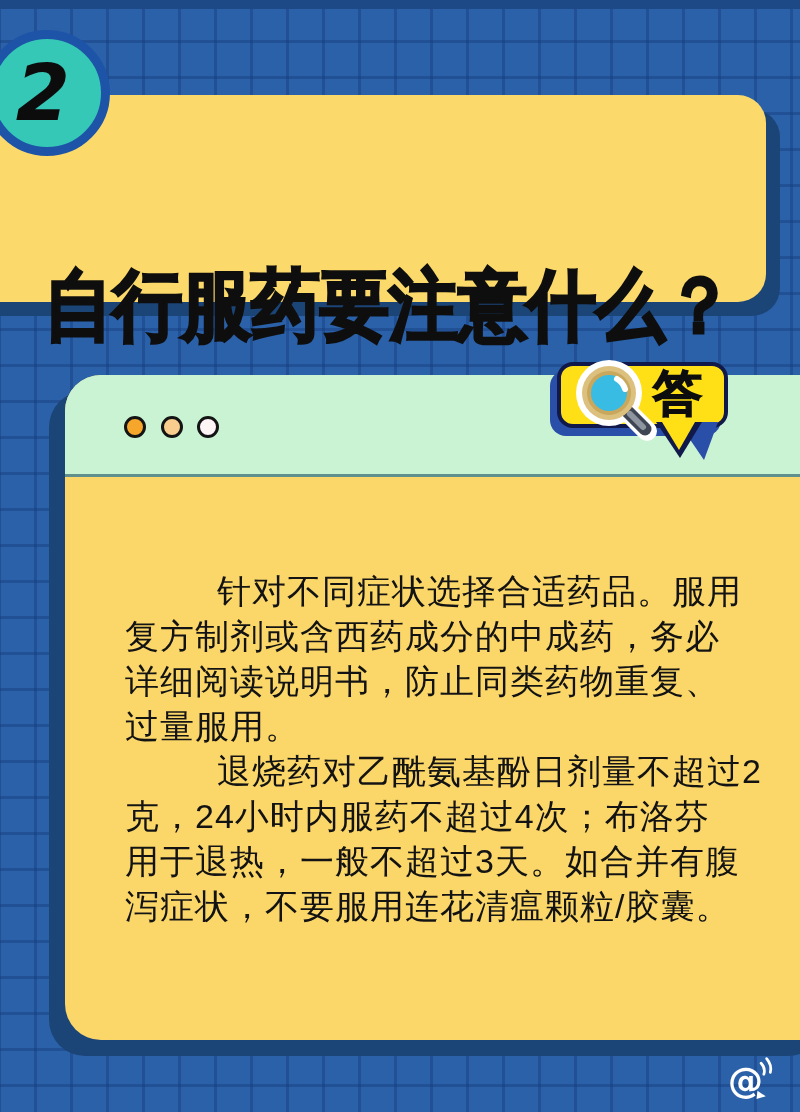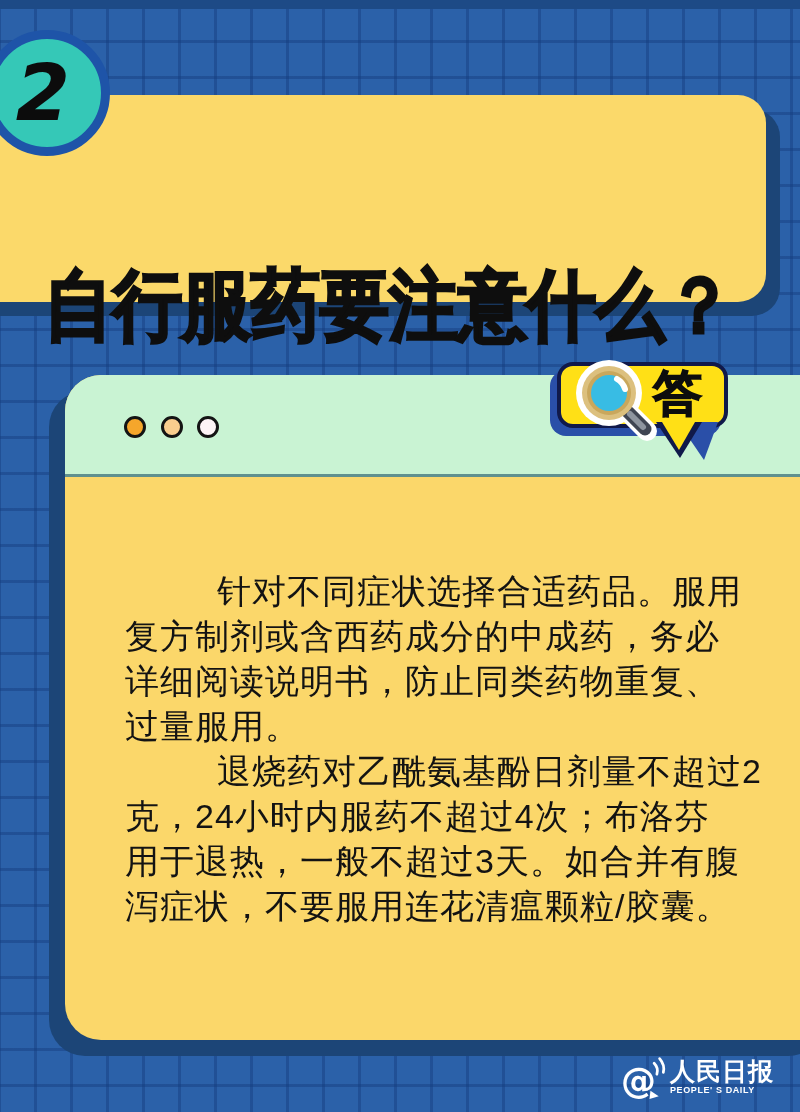--- a/index.html
+++ b/index.html
@@ -142,17 +142,13 @@
   <span class="badge-label">答</span>
 </div>
 
 <div class="logo">
   <svg width="46" height="50" viewBox="0 0 50 54">
     <text x="0" y="44" font-family="DejaVu Sans, sans-serif" font-size="38" font-weight="bold" fill="#ffffff">@</text>
     <path d="M36 12 q5 5 3 12" stroke="#ffffff" stroke-width="3" fill="none" stroke-linecap="round"></path>
     <path d="M42 7 q6 7 4 15" stroke="#ffffff" stroke-width="3" fill="none" stroke-linecap="round"></path>
     <polygon points="32,42 41,48 31,51" fill="#ffffff"></polygon>
   </svg>
-  <div class="logo-text">
-    <span class="logo-cn">人民日报</span>
-    <span class="logo-en">PEOPLE' S DAILY</span>
-  </div>
 </div>
 
 </body></html>

